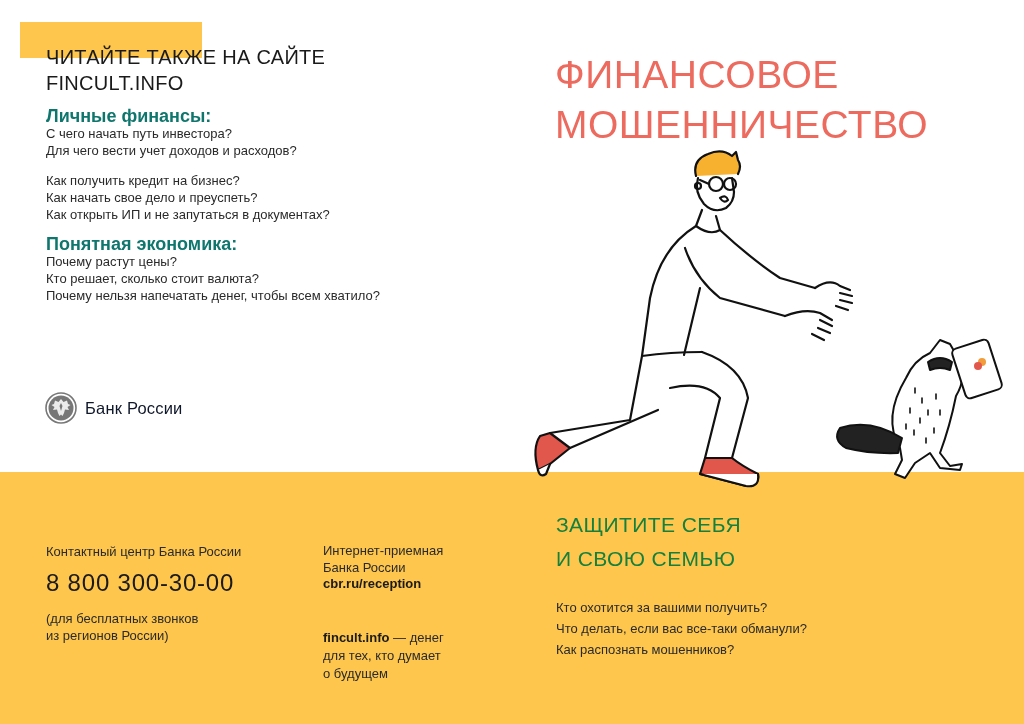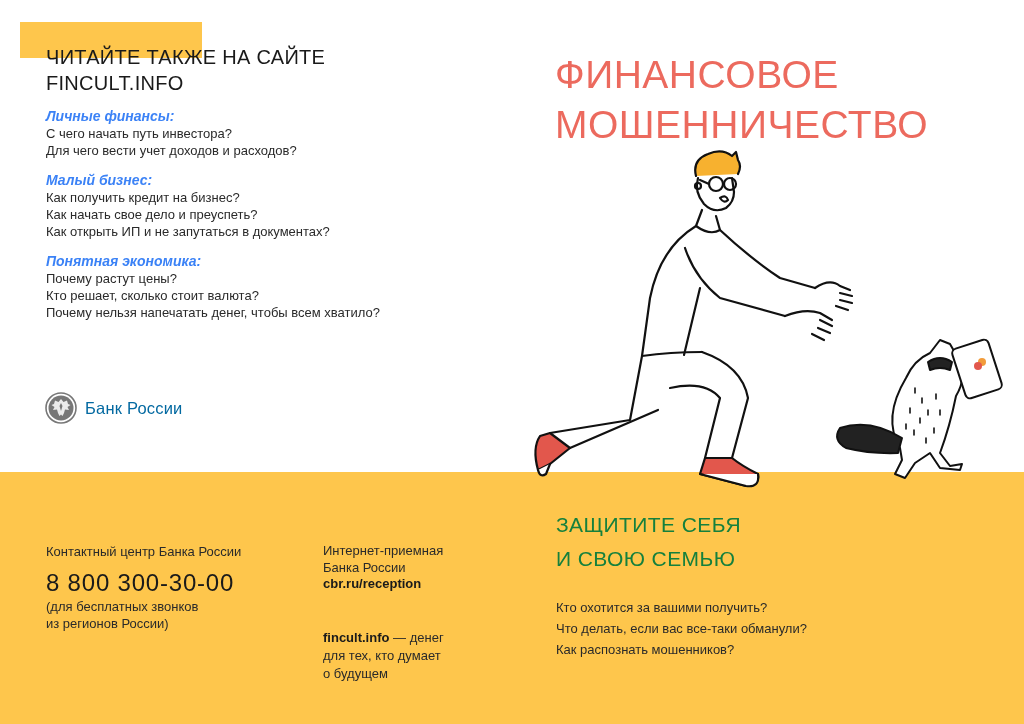--- a/index.html
+++ b/index.html
@@ -12,36 +12,36 @@
   .top-area { position: absolute; left: 0; top: 0; width: 1024px; height: 472px; background: #ffffff; }
   .yellow-band { position: absolute; left: 0; top: 472px; width: 1024px; height: 252px; background: #fec64c; }
 
   .accent-bar { position: absolute; left: 20px; top: 22px; width: 182px; height: 36px; background: #fec64c; }
 
   .read-also { position: absolute; left: 46px; top: 44px; font-size: 20px; line-height: 26px; font-weight: 500; letter-spacing: 0.3px; color: #1a1a1a; text-transform: uppercase; }
   .read-also div { white-space: nowrap; }
 
   .topics { position: absolute; left: 46px; top: 108px; width: 420px; }
   .topic { margin-bottom: 13px; }
-  .topic-title { font-size: 14px; font-weight: bold; line-height: 17px; color: #3b82f6; font-style: italic; }
+  .topic-title { font-size: 18px; font-weight: bold; line-height: 17px; color: #0f766e; }
   .topic-item { font-size: 13px; line-height: 17px; color: #2a2a2a; white-space: nowrap; }
 
   .bank-logo { position: absolute; left: 45px; top: 392px; display: flex; align-items: center; gap: 8px; }
   .bank-logo .emblem { width: 32px; height: 32px; }
-  .bank-logo .name { font-size: 16.5px; color: #0369a1; letter-spacing: 0.2px; }
+  .bank-logo .name { font-size: 16.5px; color: #0f172a; letter-spacing: 0.2px; }
 
   .main-title { position: absolute; left: 555px; top: 50px; font-size: 39px; line-height: 50px; color: #ec6a5e; letter-spacing: 0.5px; text-transform: uppercase; }
   .main-title div { white-space: nowrap; }
 
   .illustration { position: absolute; left: 510px; top: 148px; width: 500px; height: 345px; }
 
   .contact { position: absolute; left: 46px; top: 543px; }
   .contact-label { font-size: 13px; color: #2a2a2a; line-height: 17px; }
   .contact-phone { font-size: 24px; font-weight: 500; letter-spacing: 0.8px; color: #1a1a1a; margin-top: 8px; line-height: 30px; }
-  .contact-note { font-size: 13px; line-height: 17px; color: #2a2a2a; }
+  .contact-note { font-size: 13px; line-height: 17px; color: #2a2a2a; margin-top: 12px; }
 
   .reception { position: absolute; left: 323px; top: 543px; font-size: 13px; line-height: 16.5px; color: #2a2a2a; }
   .reception .link { font-weight: bold; color: #1a1a1a; }
   .fincult { position: absolute; left: 323px; top: 629px; font-size: 13px; line-height: 18px; color: #2a2a2a; width: 160px; }
   .fincult .link { font-weight: bold; color: #1a1a1a; }
 
   .protect-title { position: absolute; left: 556px; top: 508px; font-size: 21px; line-height: 34px; font-weight: 500; letter-spacing: 0.4px; color: #15803d; text-transform: uppercase; }
   .protect-title div { white-space: nowrap; }
   .protect-list { position: absolute; left: 556px; top: 597px; font-size: 13px; line-height: 21px; color: #2a2a2a; }
   .protect-list div { white-space: nowrap; }
@@ -59,21 +59,20 @@
   <div>FINCULT.INFO</div>
 </div>
 
 <div class="topics">
   <div class="topic">
     <div class="topic-title">Личные финансы:</div>
     <div class="topic-item">С чего начать путь инвестора?</div>
     <div class="topic-item">Для чего вести учет доходов и расходов?</div>
   </div>
   <div class="topic">
-    <div class="topic-title">Малый бизнес:</div>
     <div class="topic-item">Как получить кредит на бизнес?</div>
     <div class="topic-item">Как начать свое дело и преуспеть?</div>
     <div class="topic-item">Как открыть ИП и не запутаться в документах?</div>
   </div>
   <div class="topic">
     <div class="topic-title">Понятная экономика:</div>
     <div class="topic-item">Почему растут цены?</div>
     <div class="topic-item">Кто решает, сколько стоит валюта?</div>
     <div class="topic-item">Почему нельзя напечатать денег, чтобы всем хватило?</div>
   </div>

